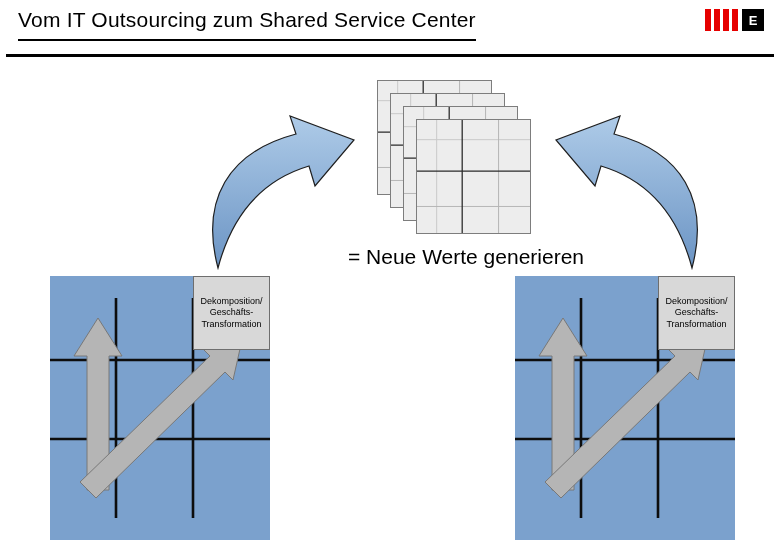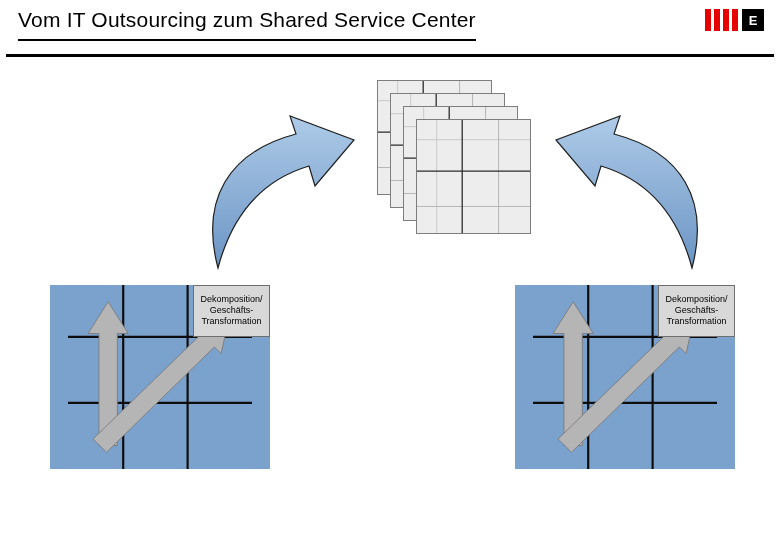--- a/index.html
+++ b/index.html
@@ -24,21 +24,21 @@
   .stack .sq:nth-child(4){ left:39px; top:39px; }
   .stack svg { width:100%; height:100%; display:block; }
 
   
   .arrows-svg { position:absolute; left:0; top:0; width:780px; height:540px; }
 
   
   .equation { position:absolute; left:348px; top:245px; font-size:21px; color:#000; }
 
   
-  .matrix { position:absolute; top:285px; width:220px; height:184px; background:#7ba1cd; }
+  .matrix { position:absolute; top:276px; width:220px; height:264px; background:#7ba1cd; }
   .matrix.left  { left:50px; }
   .matrix.right { left:515px; }
   .matrix svg { position:absolute; left:0; top:0; width:100%; height:100%; }
   .matrix-label { position:absolute; left:65%; top:0; width:35%; height:28%;
                   background:#d8d8d8; border:1px solid #6e6e6e; box-sizing:border-box;
                   font-size:9px; line-height:1.25; color:#000; text-align:center;
                   display:flex; align-items:center; justify-content:center; white-space:pre-line; }
 </style>
 </head>
 <body>
@@ -102,20 +102,21 @@
         <line x1="20" y1="0" x2="20" y2="115" stroke="#c9c9c9" stroke-width="1"></line>
         <line x1="0" y1="20" x2="115" y2="20" stroke="#c9c9c9" stroke-width="1"></line>
         <line x1="83" y1="0" x2="83" y2="115" stroke="#b5b5b5" stroke-width="1"></line>
         <line x1="0" y1="88" x2="115" y2="88" stroke="#b5b5b5" stroke-width="1"></line>
         <line x1="46" y1="0" x2="46" y2="115" stroke="#2a2a2a" stroke-width="1.3"></line>
         <line x1="0" y1="52" x2="115" y2="52" stroke="#2a2a2a" stroke-width="1.3"></line>
       </svg>
     </div>
   </div>
 
+  <div class="equation">= Neue Werte generieren</div>
 
   <div class="matrix left">
     <svg viewBox="0 0 220 220">
       <line x1="66" y1="0" x2="66" y2="220" stroke="#0d0d0d" stroke-width="2.6"></line>
       <line x1="143" y1="0" x2="143" y2="220" stroke="#0d0d0d" stroke-width="2.6"></line>
       <line x1="0" y1="62" x2="220" y2="62" stroke="#0d0d0d" stroke-width="2.6"></line>
       <line x1="0" y1="141" x2="220" y2="141" stroke="#0d0d0d" stroke-width="2.6"></line>
       <polygon points="37,192 37,58 24,58 48,20 72,58 59,58 59,192" fill="#b5b5b5" stroke="#787878" stroke-width="1"></polygon>
       <polygon points="46,200 175,74 183,82 192,42 152,50 160,58 30,184" fill="#b5b5b5" stroke="#787878" stroke-width="1"></polygon>
     </svg>

